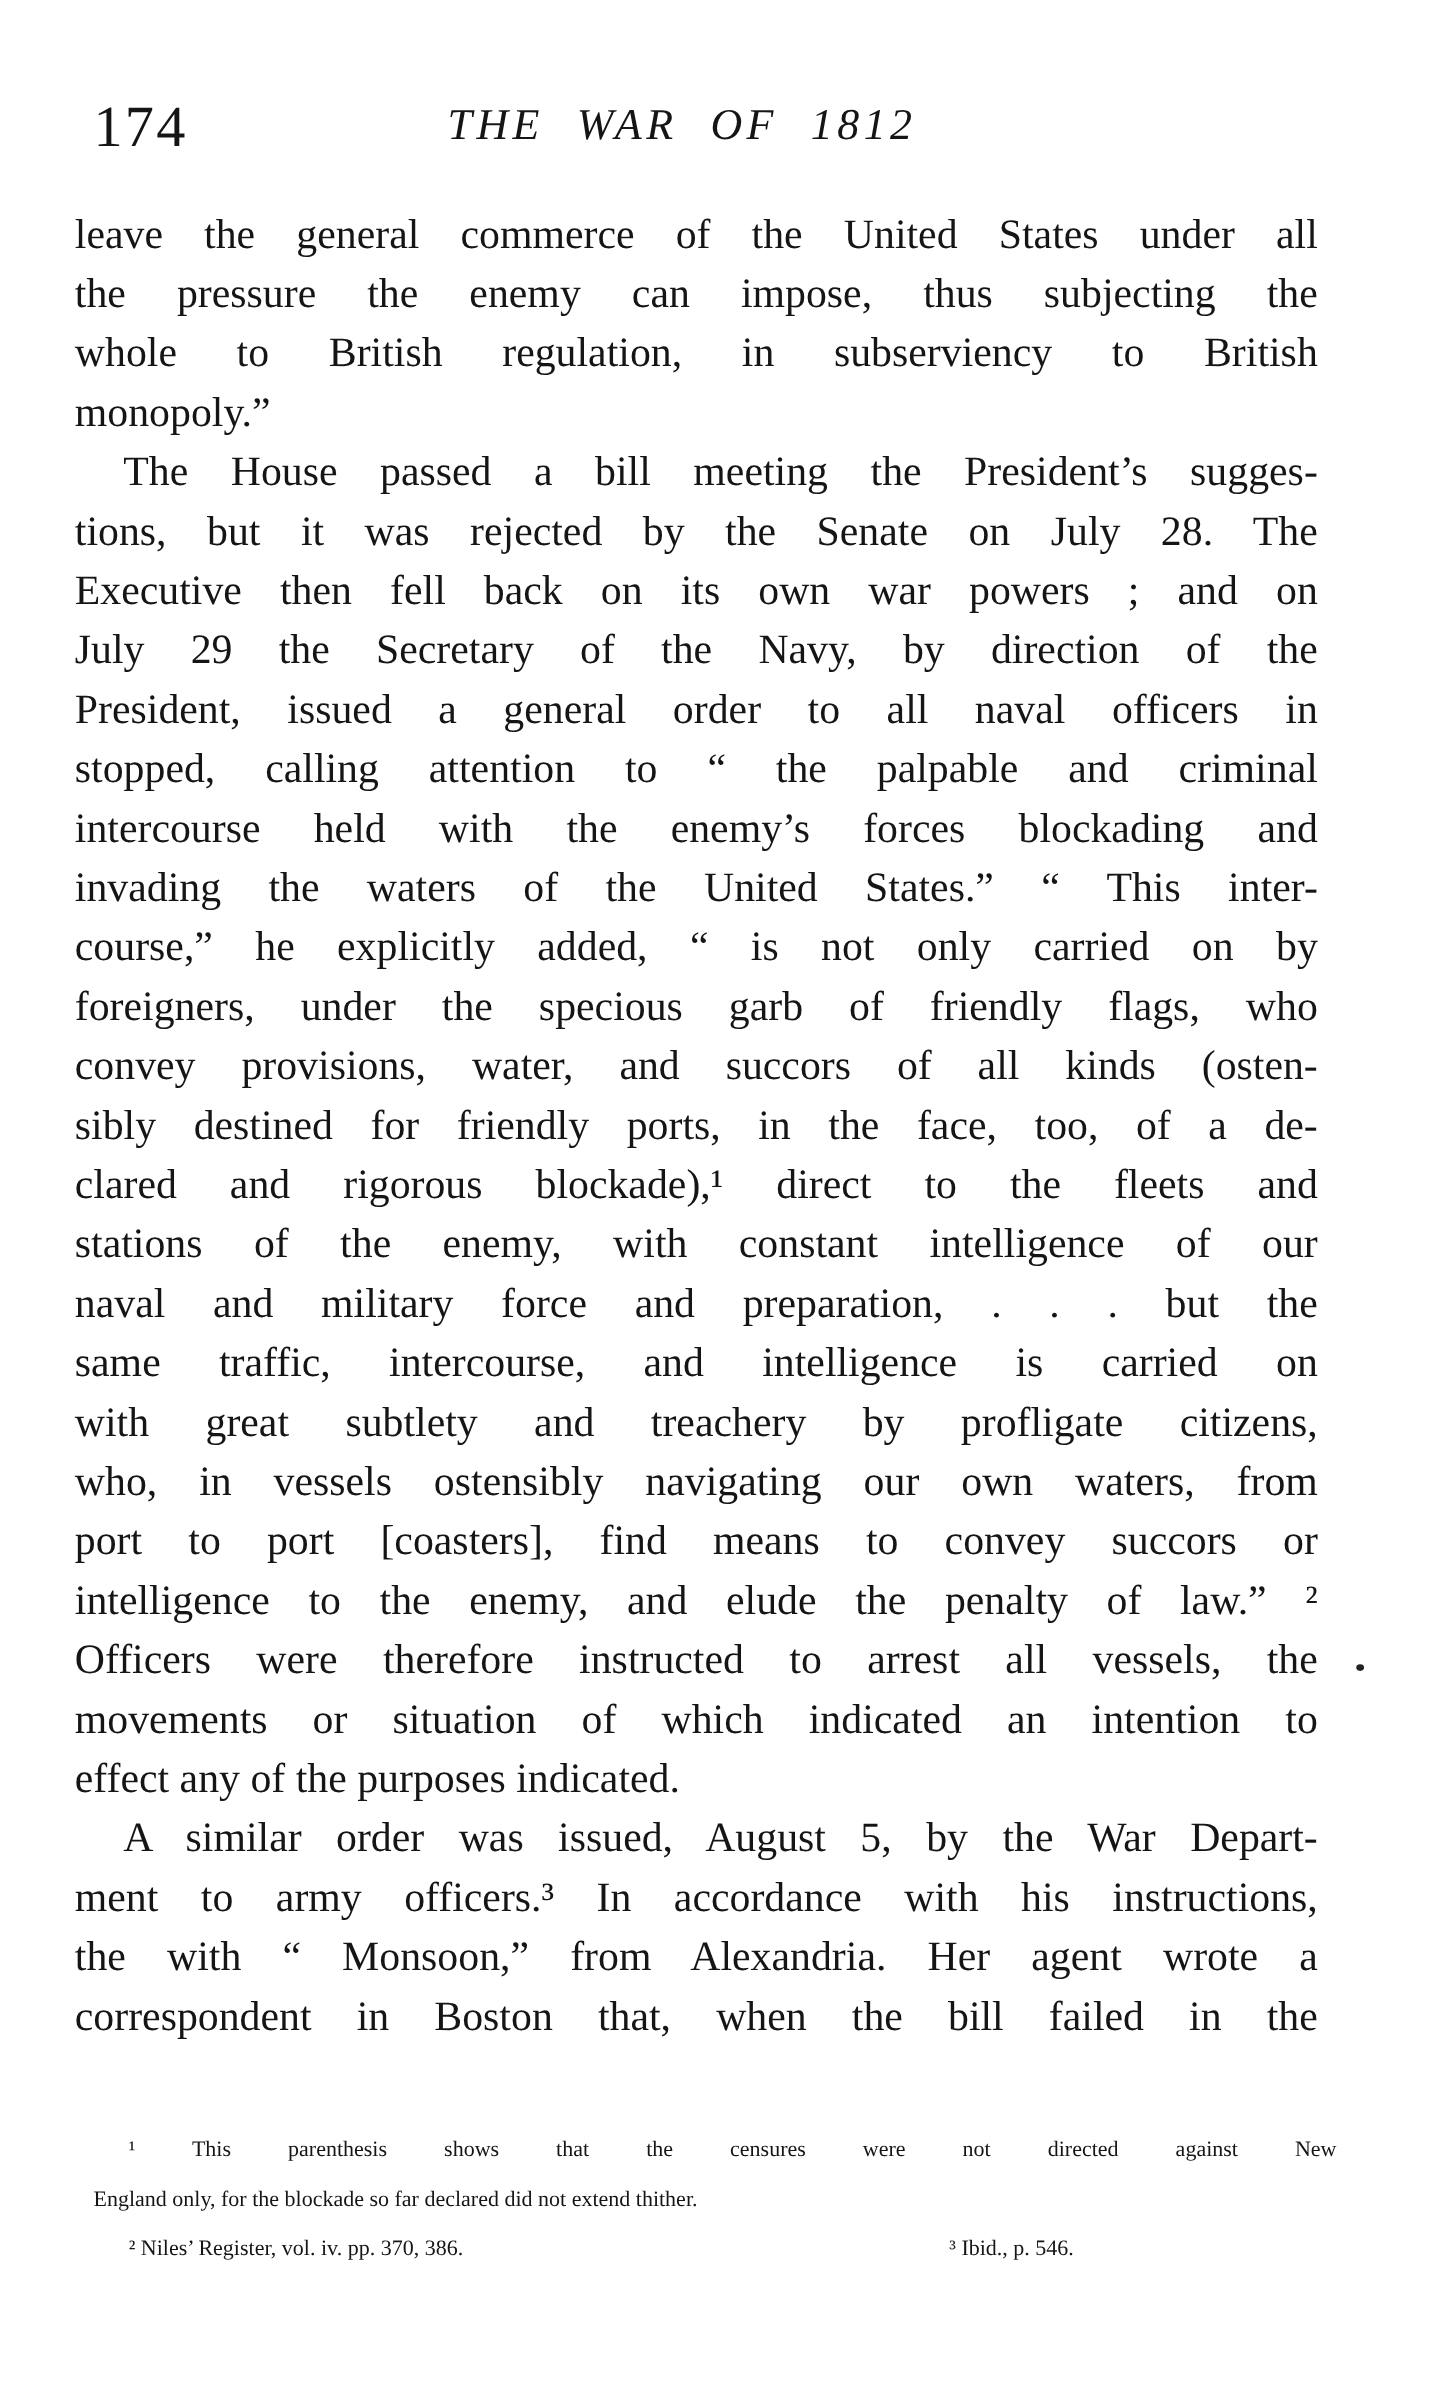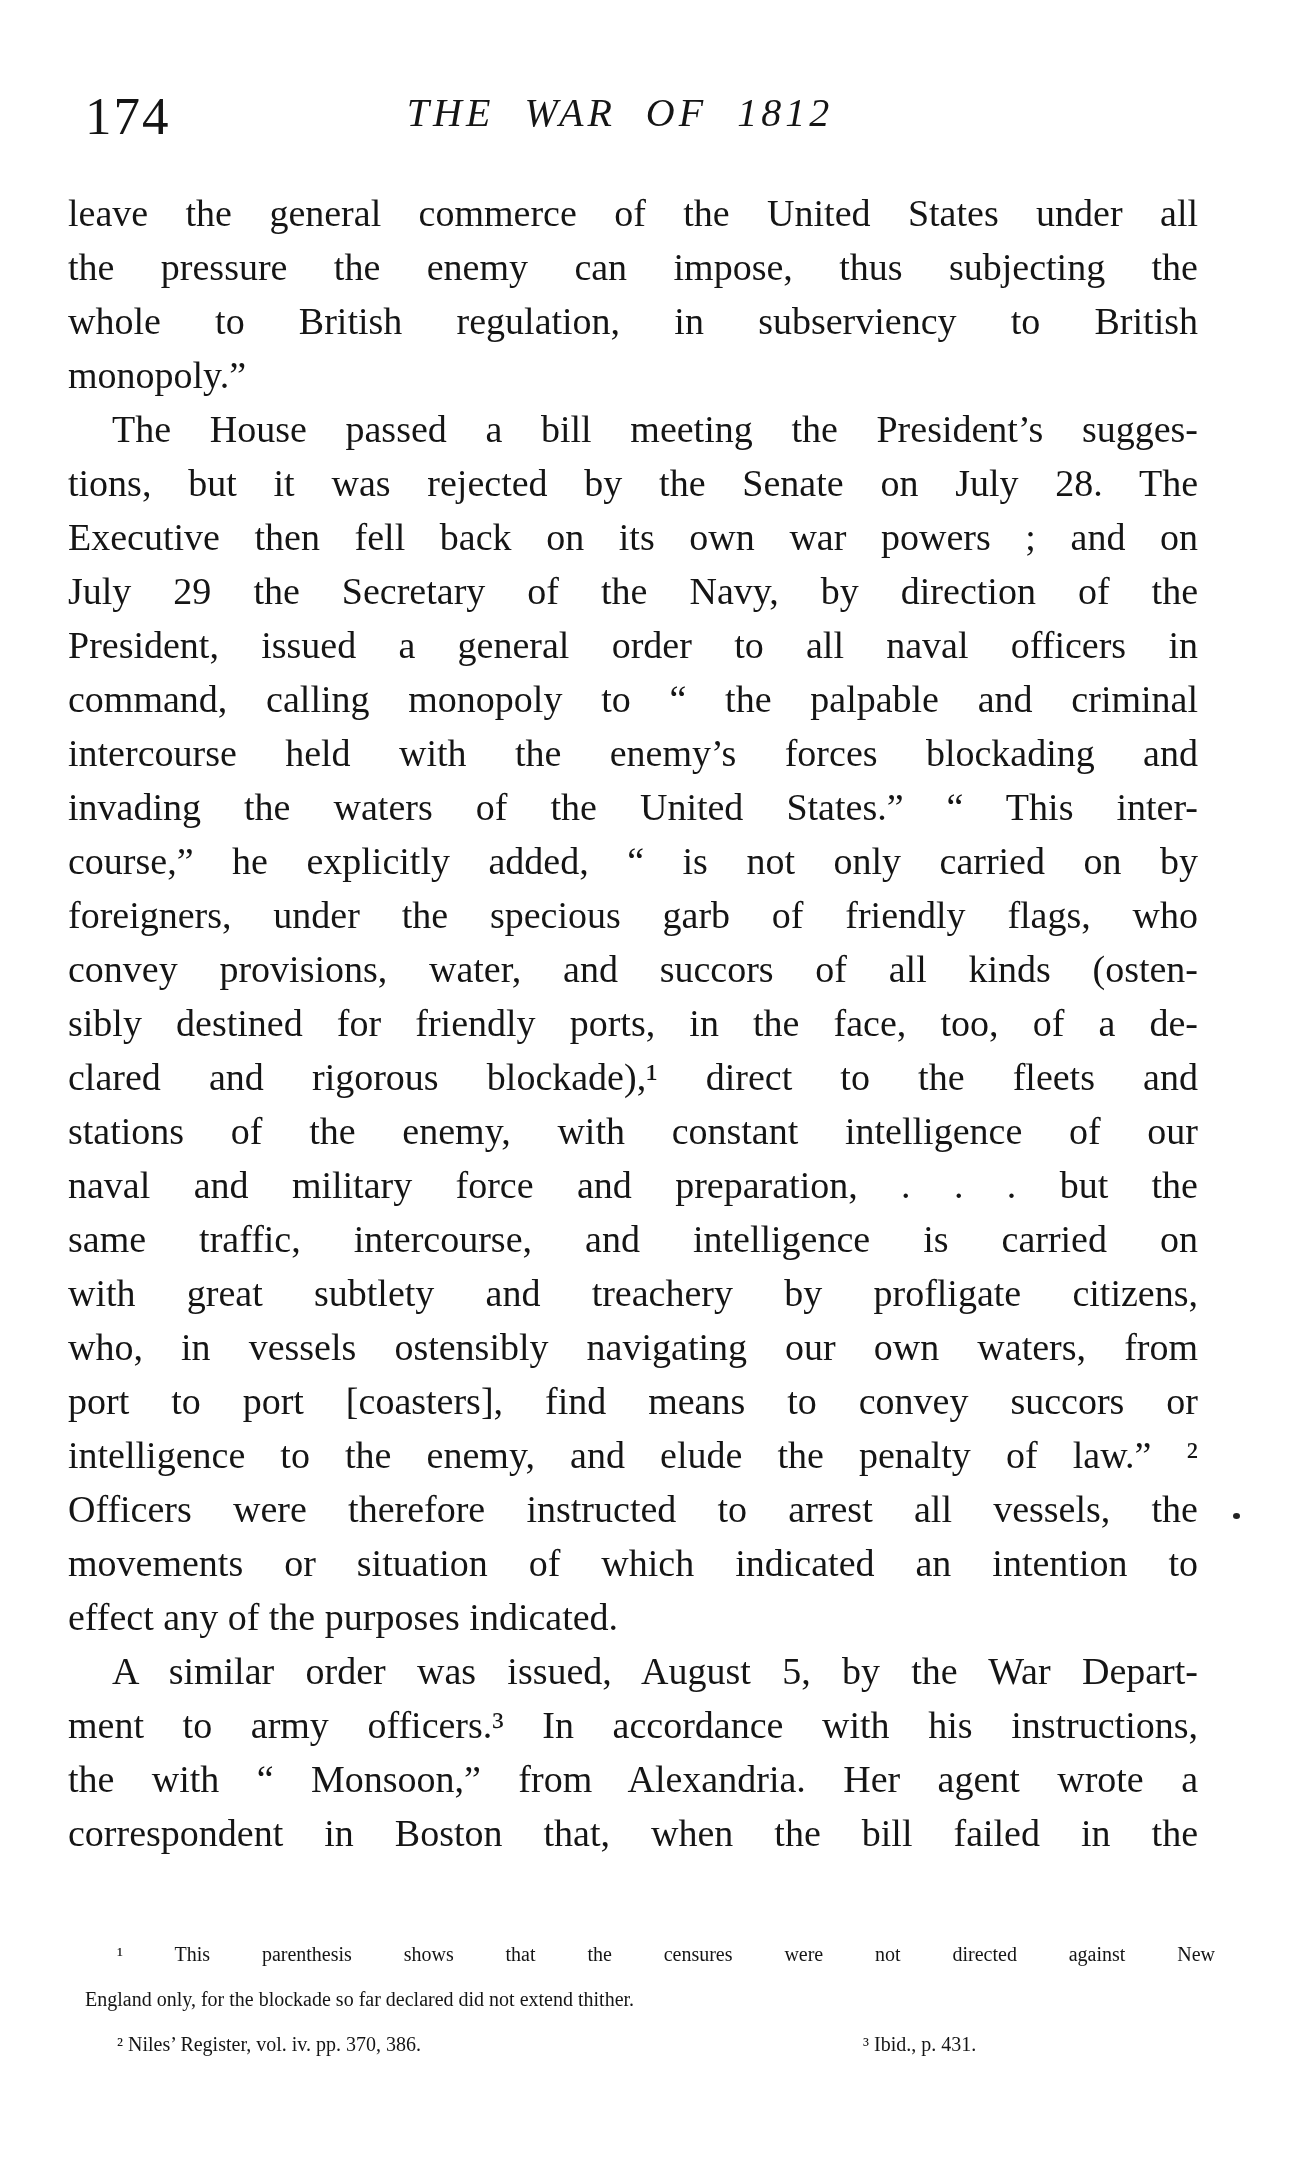--- a/index.html
+++ b/index.html
@@ -109,21 +109,21 @@
       <div class="line">whole to British regulation, in subserviency to British</div>
       <div class="line flush">monopoly.”</div>
     </div>
 
     <div class="para">
       <div class="line first-indent">The House passed a bill meeting the President’s sugges-</div>
       <div class="line">tions, but it was rejected by the Senate on July 28.  The</div>
       <div class="line">Executive then fell back on its own war powers ; and on</div>
       <div class="line">July 29 the Secretary of the Navy, by direction of the</div>
       <div class="line">President, issued a general order to all naval officers in</div>
-      <div class="line">command, calling monopoly to “ the palpable and criminal</div>
+      <div class="line">stopped, calling attention to “ the palpable and criminal</div>
       <div class="line">intercourse held with the enemy’s forces blockading and</div>
       <div class="line">invading the waters of the United States.”  “ This inter-</div>
       <div class="line">course,” he explicitly added, “ is not only carried on by</div>
       <div class="line">foreigners, under the specious garb of friendly flags, who</div>
       <div class="line">convey provisions, water, and succors of all kinds (osten-</div>
       <div class="line">sibly destined for friendly ports, in the face, too, of a de-</div>
       <div class="line">clared and rigorous blockade),¹ direct to the fleets and</div>
       <div class="line">stations of the enemy, with constant intelligence of our</div>
       <div class="line">naval and military force and preparation, . . . but the</div>
       <div class="line">same traffic, intercourse, and intelligence is carried on</div>
@@ -143,19 +143,19 @@
       <div class="line">correspondent in Boston that, when the bill failed in the</div>
     </div>
 
   </div>
 
   <div class="footnotes">
     <div class="fline fn-indent">¹ This parenthesis shows that the censures were not directed against New</div>
     <div class="fline flush">England only, for the blockade so far declared did not extend thither.</div>
     <div class="fline fn-row">
       <span>² Niles’ Register, vol. iv. pp. 370, 386.</span>
-      <span class="fn-right">³ Ibid., p. 431.</span>
+      <span class="fn-right">³ Ibid., p. 546.</span>
     </div>
   </div>
 
   <div class="speck"></div>
 
 </div>
 
 </body></html>

